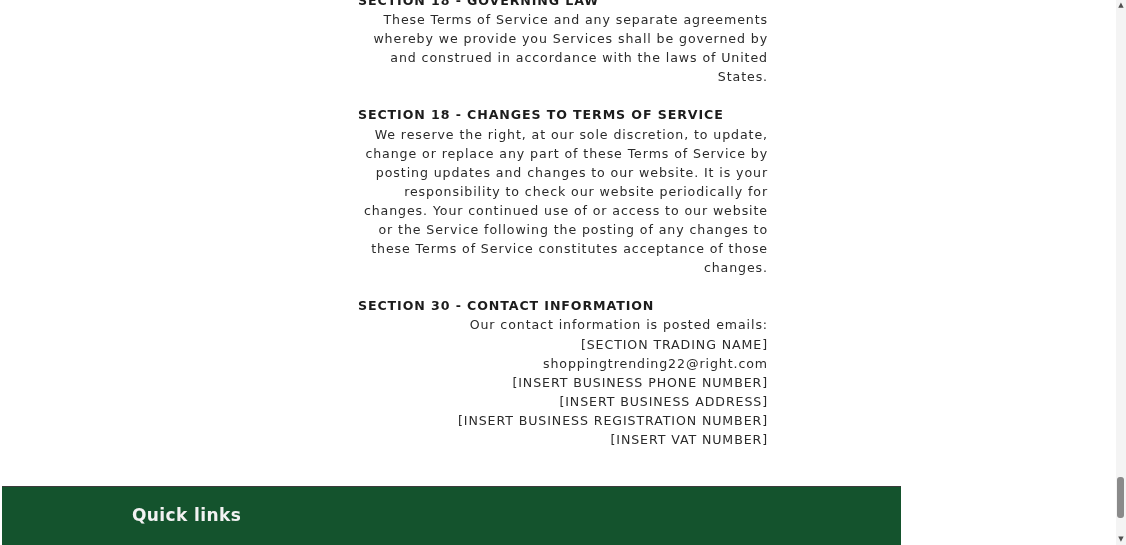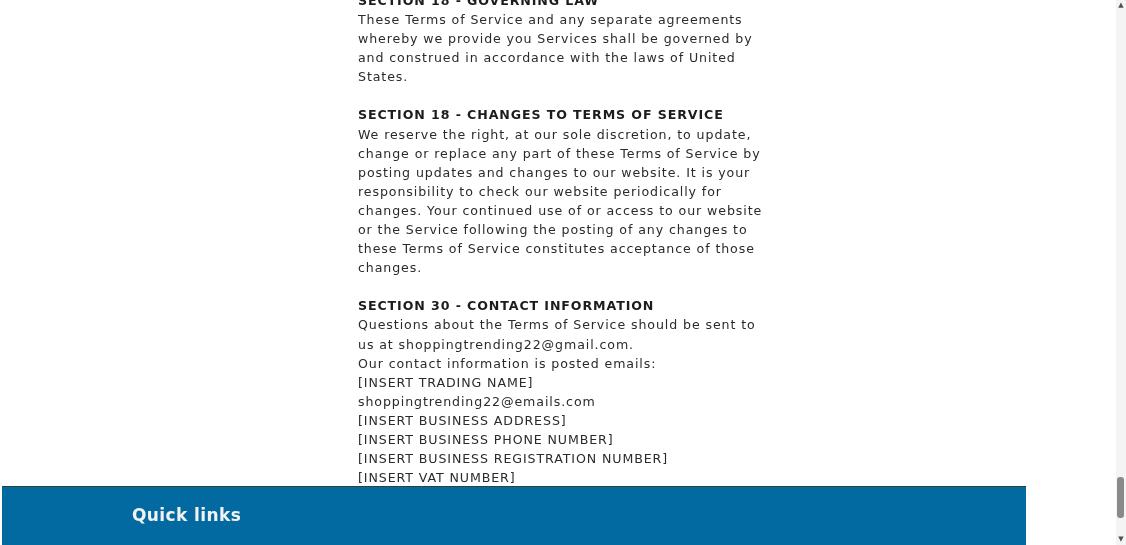--- a/index.html
+++ b/index.html
@@ -8,24 +8,24 @@
     background:#ffffff;
     font-family:"DejaVu Sans", sans-serif;
   }
   .page { position:absolute; left:2px; top:0; width:1116px; height:545px; overflow:hidden; }
   .content {
     position:absolute; left:356px; top:-9px; width:410px;
     color:#2b2b2b; font-size:12.6px; letter-spacing:0.9px; line-height:19.1px;
   }
   .section { margin-bottom:19px; }
   .section-title { font-weight:bold; letter-spacing:0.9px; color:#1c1c1c; }
-  .para { display:block; }
+  .para { display:block;text-align:right; }
   .footer {
-    position:absolute; left:0; top:486px; width:1024px; height:59px;
-    background:#0369a1; border-top:1px solid #3a3a3a;
+    position:absolute; left:0; top:486px; width:899px; height:59px;
+    background:#14532d; border-top:1px solid #3a3a3a;
   }
   .footer h3 {
     position:absolute; top:18px; margin:0; color:#f2f2f2;
     font-size:17px; font-weight:bold; letter-spacing:0.4px;
   }
   .quick { left:130px; }
   .subscribe { left:424px; }
   .scrollbar {
     position:absolute; left:1116px; top:0; width:10px; height:545px; background:#f4f4f4;
   }
@@ -47,26 +47,25 @@
     <div class="section">
       <div class="section-title">SECTION 18 - GOVERNING LAW</div>
       <span class="para">These Terms of Service and any separate agreements whereby we provide you Services shall be governed by and construed in accordance with the laws of United States.</span>
     </div>
     <div class="section">
       <div class="section-title">SECTION 18 - CHANGES TO TERMS OF SERVICE</div>
       <span class="para">We reserve the right, at our sole discretion, to update, change or replace any part of these Terms of Service by posting updates and changes to our website. It is your responsibility to check our website periodically for changes. Your continued use of or access to our website or the Service following the posting of any changes to these Terms of Service constitutes acceptance of those changes.</span>
     </div>
     <div class="section">
       <div class="section-title">SECTION 30 - CONTACT INFORMATION</div>
-      <span class="para">Questions about the Terms of Service should be sent to us at shoppingtrending22@gmail.com.</span>
       <span class="para">Our contact information is posted emails:</span>
-      <span class="para">[INSERT TRADING NAME]</span>
-      <span class="para">shoppingtrending22@emails.com</span>
+      <span class="para">[SECTION TRADING NAME]</span>
+      <span class="para">shoppingtrending22@right.com</span>
+      <span class="para">[INSERT BUSINESS PHONE NUMBER]</span>
       <span class="para">[INSERT BUSINESS ADDRESS]</span>
-      <span class="para">[INSERT BUSINESS PHONE NUMBER]</span>
       <span class="para">[INSERT BUSINESS REGISTRATION NUMBER]</span>
       <span class="para">[INSERT VAT NUMBER]</span>
     </div>
   </div>
 
   <div class="footer">
     <h3 class="quick">Quick links</h3>
 
   </div>
 </div>

